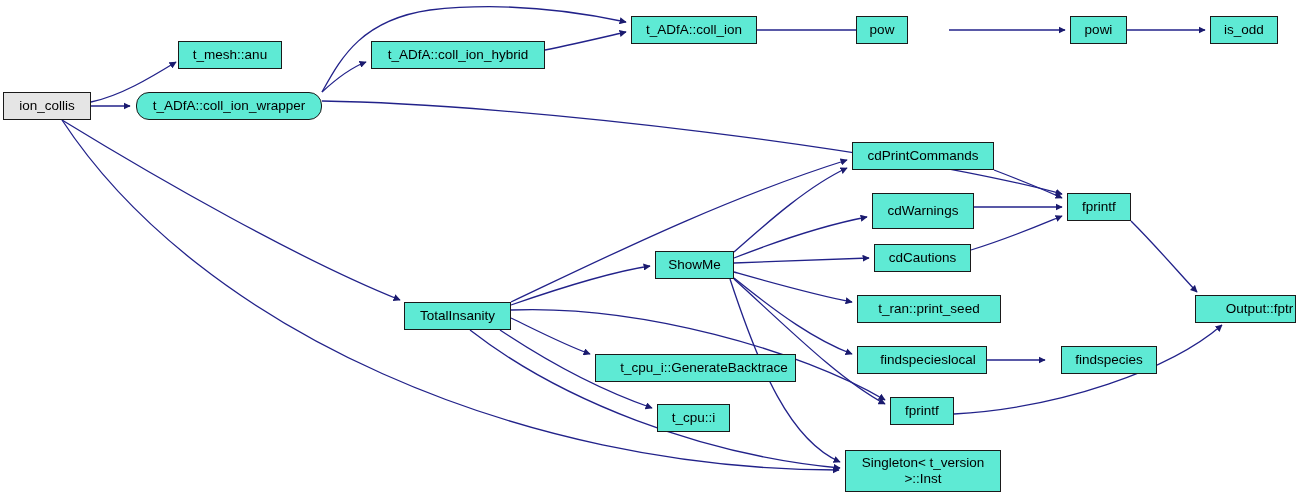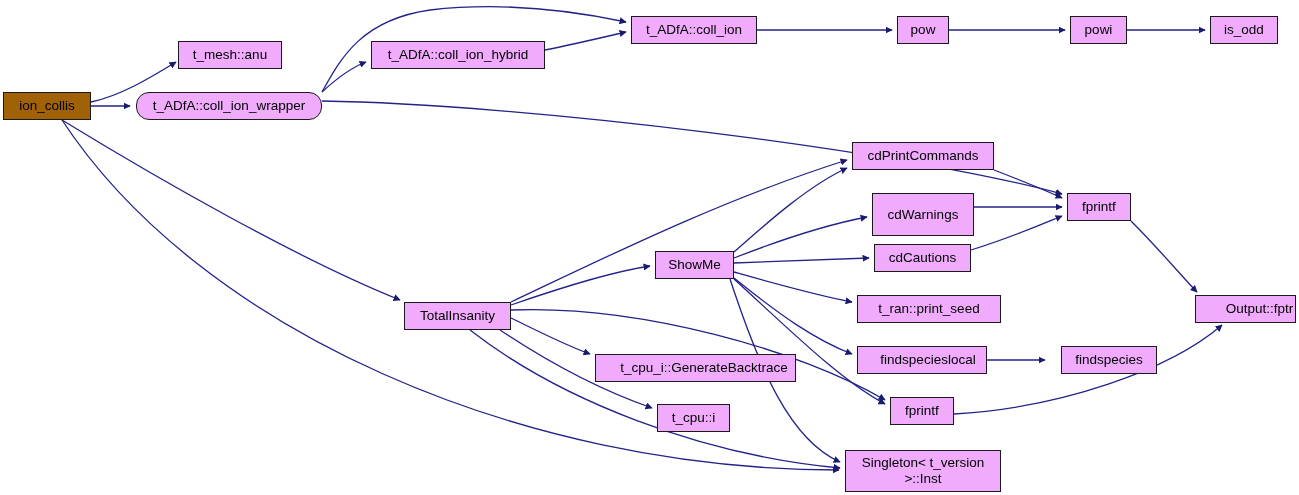--- a/index.html
+++ b/index.html
@@ -19,34 +19,34 @@
     position: absolute;
     left: 0;
     top: 0;
     width: 1299px;
     height: 495px;
   }
   .node {
     position: absolute;
     box-sizing: border-box;
     border: 1px solid #1a1a1a;
-    background: #f0abfc;
+    background: #5eead4;
     color: #000000;
     display: flex;
     align-items: center;
     justify-content: center;
     text-align: center;
     font-size: 13.5px;
     line-height: 1.15;
     white-space: pre;
     z-index: 5;
     padding: 0 4px;
   }
   .node.highlight {
-    background: #a16207;
+    background: #e5e5e5;
   }
   .node-label {
     display: block;
     white-space: pre;
   }
 </style>
 </head>
 <body>
 
 <div id="graph-root">
@@ -90,25 +90,25 @@
         <path d="M 511,302 C 600,260 720,200 847,160" fill="none" stroke="#22228a" stroke-width="1.3" marker-end="url(#arrow)"></path>
       </g>
   </svg>
 
   <div id="nodes-group">
       <div class="node highlight" style="left: 3px; top: 92px; width: 88px; height: 28px;"><span class="node-label">ion_collis</span></div>
       <div class="node" style="left: 178px; top: 41px; width: 104px; height: 28px;"><span class="node-label">t_mesh::anu</span></div>
       <div class="node" style="left: 136px; top: 92px; width: 186px; height: 28px; border-radius: 13px;"><span class="node-label">t_ADfA::coll_ion_wrapper</span></div>
       <div class="node" style="left: 371px; top: 41px; width: 174px; height: 28px;"><span class="node-label">t_ADfA::coll_ion_hybrid</span></div>
       <div class="node" style="left: 631px; top: 16px; width: 126px; height: 28px;"><span class="node-label">t_ADfA::coll_ion</span></div>
-      <div class="node" style="left: 897px; top: 16px; width: 52px; height: 28px;"><span class="node-label">pow</span></div>
+      <div class="node" style="left: 856px; top: 16px; width: 52px; height: 28px;"><span class="node-label">pow</span></div>
       <div class="node" style="left: 1070px; top: 16px; width: 57px; height: 28px;"><span class="node-label">powi</span></div>
       <div class="node" style="left: 1210px; top: 16px; width: 68px; height: 28px;"><span class="node-label">is_odd</span></div>
       <div class="node" style="left: 852px; top: 142px; width: 142px; height: 28px;"><span class="node-label">cdPrintCommands</span></div>
-      <div class="node" style="left: 872px; top: 193px; width: 102px; height: 43px;"><span class="node-label">cdWarnings</span></div>
+      <div class="node" style="left: 872px; top: 193px; width: 102px; height: 36px;"><span class="node-label">cdWarnings</span></div>
       <div class="node" style="left: 874px; top: 244px; width: 97px; height: 28px;"><span class="node-label">cdCautions</span></div>
       <div class="node" style="left: 1067px; top: 193px; width: 64px; height: 28px;"><span class="node-label">fprintf</span></div>
       <div class="node" style="left: 655px; top: 251px; width: 79px; height: 28px;"><span class="node-label">ShowMe</span></div>
       <div class="node" style="left: 857px; top: 295px; width: 144px; height: 28px;"><span class="node-label">t_ran::print_seed</span></div>
       <div class="node" style="left: 1195px; top: 295px; width: 101px; height: 28px; padding-left: 32px;"><span class="node-label">Output::fptr</span></div>
       <div class="node" style="left: 404px; top: 302px; width: 107px; height: 28px;"><span class="node-label">TotalInsanity</span></div>
       <div class="node" style="left: 857px; top: 346px; width: 130px; height: 28px; padding-left: 16px;"><span class="node-label">findspecieslocal</span></div>
       <div class="node" style="left: 1050px; top: 346px; width: 96px; height: 28px; margin-left: 11px;"><span class="node-label">findspecies</span></div>
       <div class="node" style="left: 595px; top: 354px; width: 201px; height: 28px; padding-left: 21px;"><span class="node-label">t_cpu_i::GenerateBacktrace</span></div>
       <div class="node" style="left: 890px; top: 397px; width: 64px; height: 28px;"><span class="node-label">fprintf</span></div>

